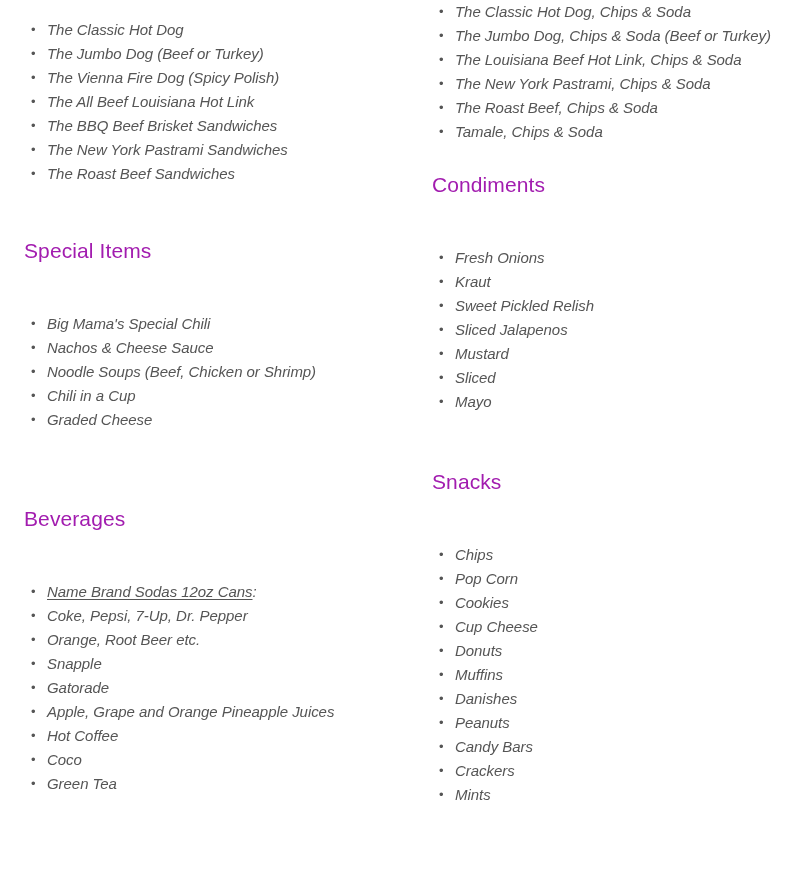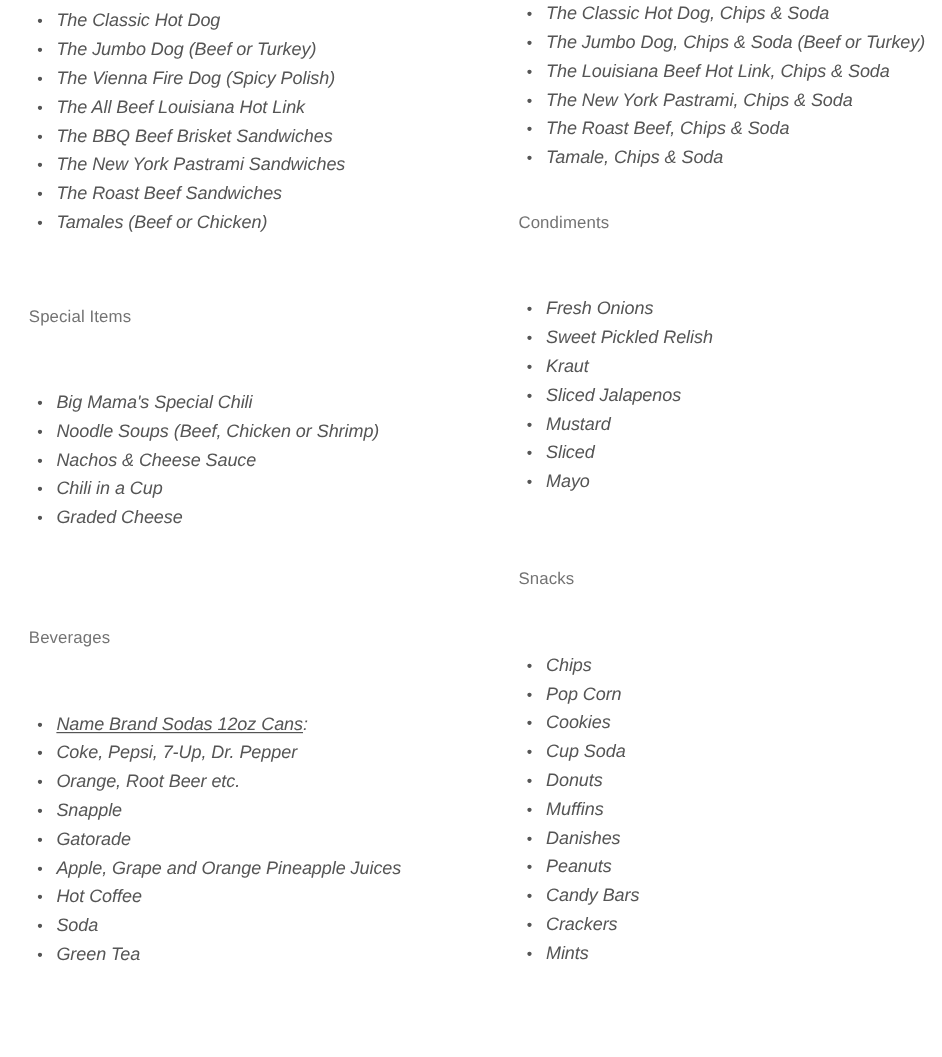--- a/index.html
+++ b/index.html
@@ -46,24 +46,24 @@
     padding-left: 16px;
     padding-right: 10px;
   }
 
   
   .section {
     box-sizing: border-box;
   }
   .section-heading {
     font-family: "Liberation Sans", sans-serif;
-    font-size: 14px;
+    font-size: 21px;
     font-weight: 400;
     font-style: normal;
-    color: #737373;
+    color: #a21caf;
     line-height: 26px;
     margin: 0;
     padding: 0;
     letter-spacing: 0.1px;
   }
 
   
   ul.menu-list {
     list-style: none;
     margin: 0;
@@ -114,52 +114,51 @@
 
       <div class="section">
         <ul class="menu-list">
             <li><span>The Classic Hot Dog</span></li>
             <li><span>The Jumbo Dog (Beef or Turkey)</span></li>
             <li><span>The Vienna Fire Dog (Spicy Polish)</span></li>
             <li><span>The All Beef Louisiana Hot Link</span></li>
             <li><span>The BBQ Beef Brisket Sandwiches</span></li>
             <li><span>The New York Pastrami Sandwiches</span></li>
             <li><span>The Roast Beef Sandwiches</span></li>
-            <li><span>Tamales (Beef or Chicken)</span></li>
           </ul>
       </div>
 
       <div class="gap-after-list-1"></div>
 
       <div class="section">
         <h2 class="section-heading">Special Items</h2>
         <div class="gap-heading-to-list"></div>
         <ul class="menu-list">
             <li><span>Big Mama's Special Chili</span></li>
+            <li><span>Nachos &amp; Cheese Sauce</span></li>
             <li><span>Noodle Soups (Beef, Chicken or Shrimp)</span></li>
-            <li><span>Nachos &amp; Cheese Sauce</span></li>
             <li><span>Chili in a Cup</span></li>
             <li><span>Graded Cheese</span></li>
           </ul>
       </div>
 
       <div class="gap-section-break"></div>
 
       <div class="section">
         <h2 class="section-heading">Beverages</h2>
         <div class="gap-heading-to-list"></div>
         <ul class="menu-list">
             <li><span class="underline">Name Brand Sodas 12oz Cans</span><span>:</span></li>
             <li><span>Coke, Pepsi, 7-Up, Dr. Pepper</span></li>
             <li><span>Orange, Root Beer etc.</span></li>
             <li><span>Snapple</span></li>
             <li><span>Gatorade</span></li>
             <li><span>Apple, Grape and Orange Pineapple Juices</span></li>
             <li><span>Hot Coffee</span></li>
-            <li><span>Soda</span></li>
+            <li><span>Coco</span></li>
             <li><span>Green Tea</span></li>
           </ul>
       </div>
 
     </div>
 
     <div class="col col-right">
 
       <div class="section">
         <ul class="menu-list">
@@ -172,39 +171,39 @@
           </ul>
       </div>
 
       <div class="gap-after-list-1"></div>
 
       <div class="section">
         <h2 class="section-heading">Condiments</h2>
         <div class="gap-heading-to-list"></div>
         <ul class="menu-list">
             <li><span>Fresh Onions</span></li>
+            <li><span>Kraut</span></li>
             <li><span>Sweet Pickled Relish</span></li>
-            <li><span>Kraut</span></li>
             <li><span>Sliced Jalapenos</span></li>
             <li><span>Mustard</span></li>
             <li><span>Sliced</span></li>
             <li><span>Mayo</span></li>
           </ul>
       </div>
 
       <div class="gap-section-break"></div>
 
       <div class="section">
         <h2 class="section-heading">Snacks</h2>
         <div class="gap-heading-to-list"></div>
         <ul class="menu-list">
             <li><span>Chips</span></li>
             <li><span>Pop Corn</span></li>
             <li><span>Cookies</span></li>
-            <li><span>Cup Soda</span></li>
+            <li><span>Cup Cheese</span></li>
             <li><span>Donuts</span></li>
             <li><span>Muffins</span></li>
             <li><span>Danishes</span></li>
             <li><span>Peanuts</span></li>
             <li><span>Candy Bars</span></li>
             <li><span>Crackers</span></li>
             <li><span>Mints</span></li>
             <li style="overflow: hidden; height: 6px; line-height: 24px;"><span></span></li>
           </ul>
       </div>

